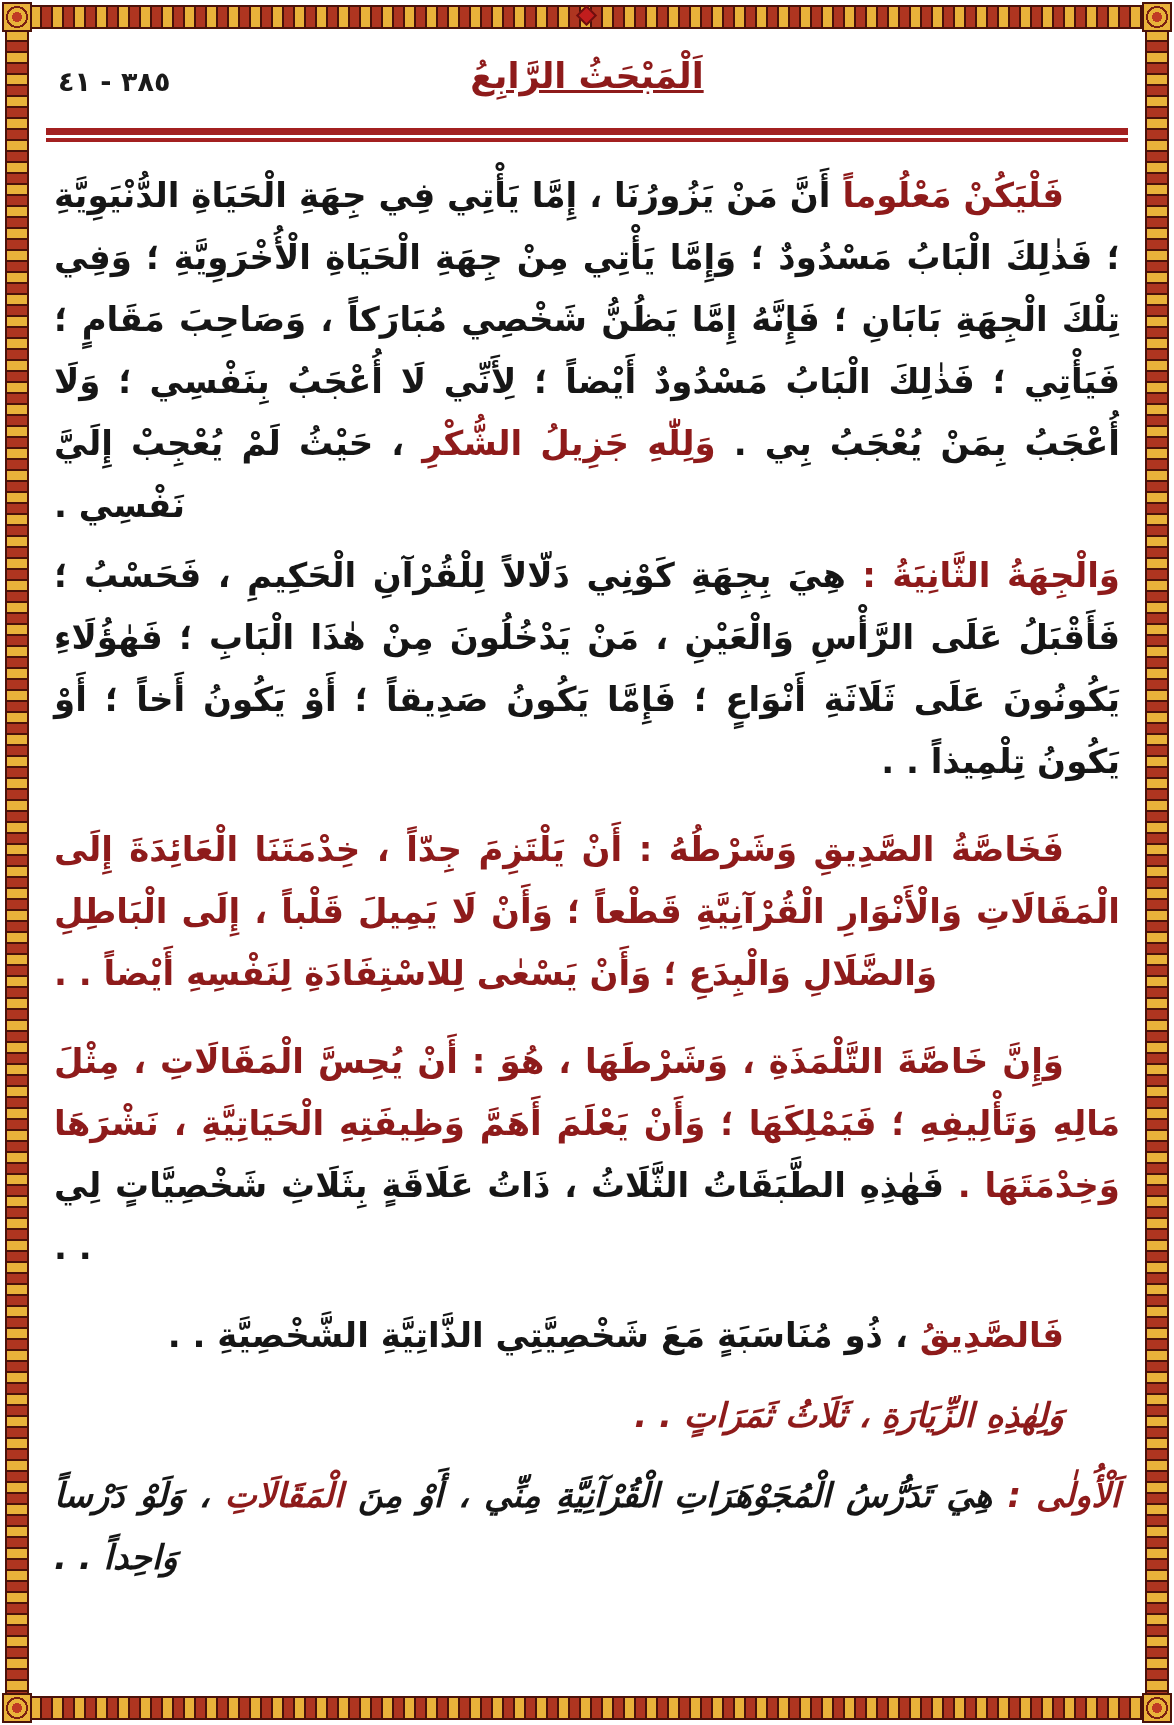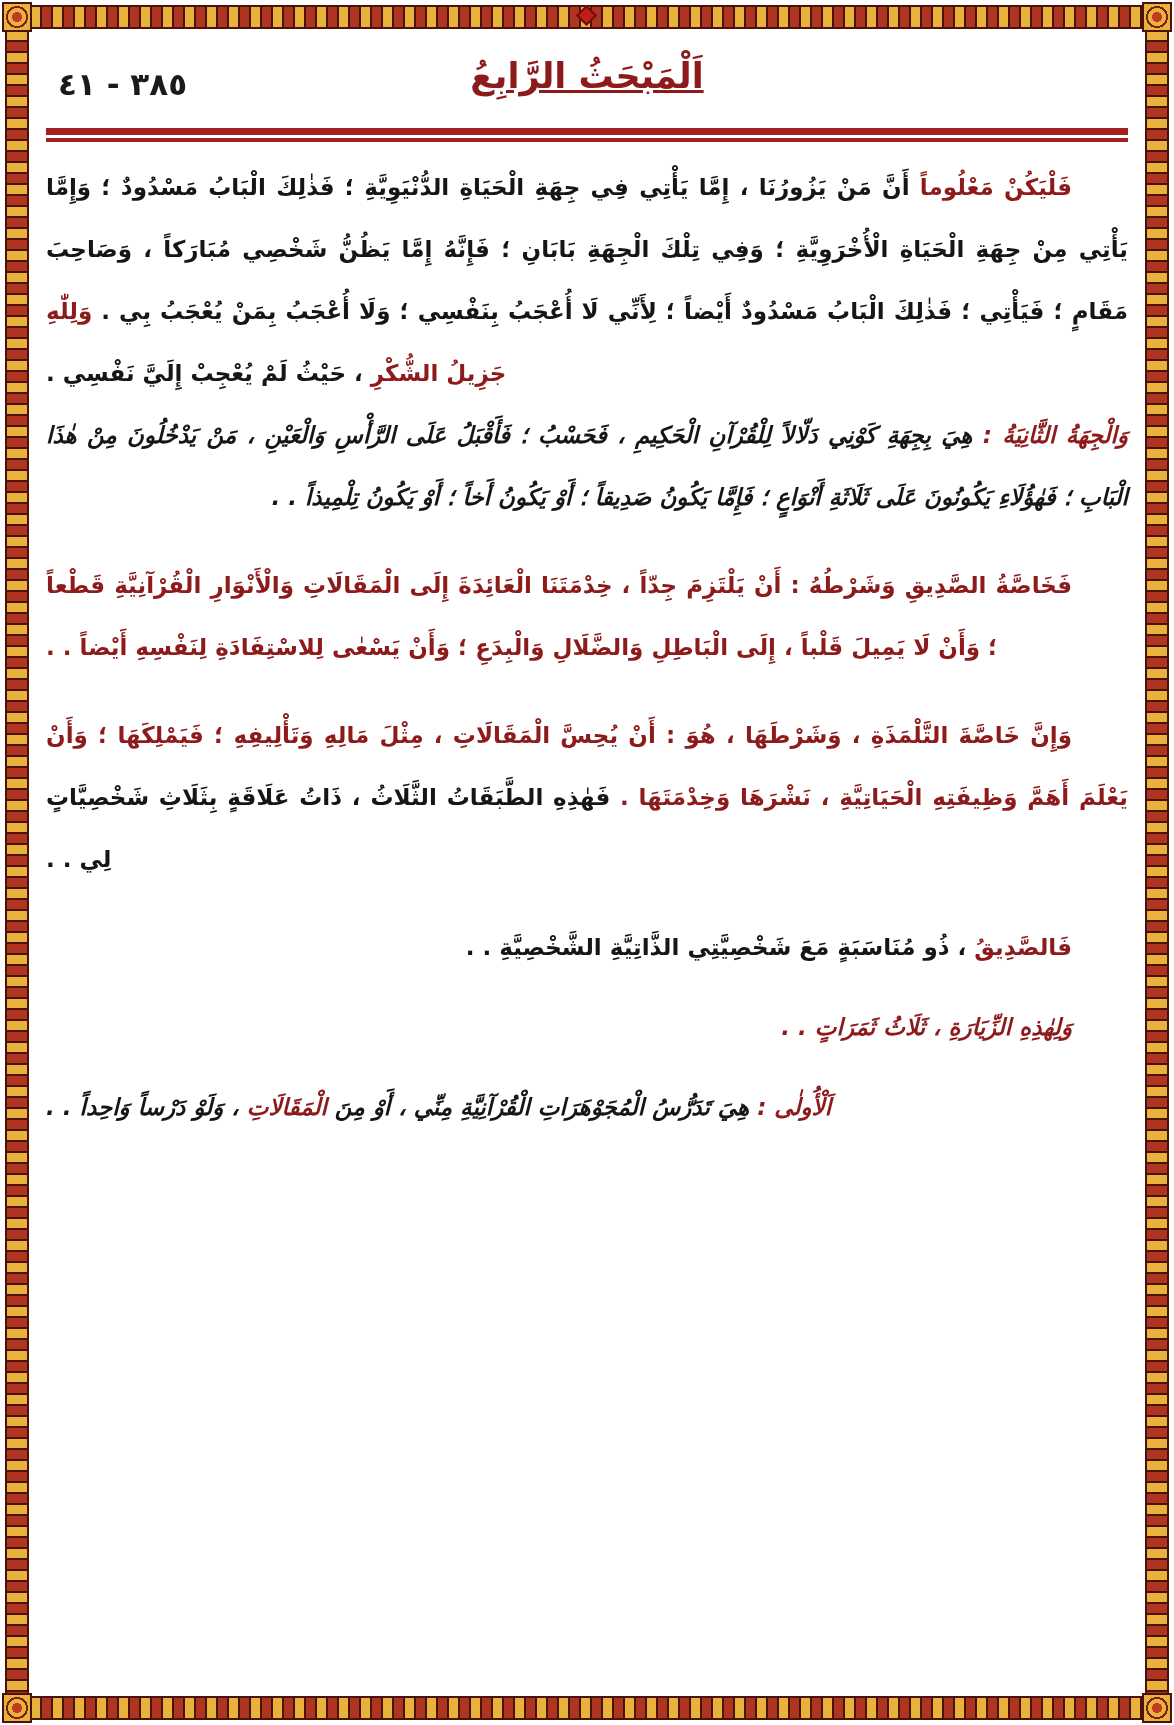--- a/index.html
+++ b/index.html
@@ -33,38 +33,38 @@
     background:#c21d1d;border:2px solid #6e0f0f;transform:rotate(45deg);box-sizing:border-box;
   }
   
   .content{
     position:absolute;top:40px;left:44px;right:44px;bottom:36px;
     direction:rtl;color:#161616;
   }
   .header{position:relative;height:74px;}
   .folio{
     position:absolute;left:14px;top:26px;direction:ltr;
-    font-size:31px;font-weight:bold;color:#1a1a1a;letter-spacing:2px;
+    font-size:27px;font-weight:bold;color:#1a1a1a;letter-spacing:2px;
   }
   .title{
     text-align:center;padding-top:16px;
     font-size:35px;font-weight:bold;color:#8e1b1b;text-decoration:underline;
   }
   .rule{
     height:14px;margin:14px 2px 10px 2px;
     background:linear-gradient(#a32020 0 7px,#ffffff 7px 10px,#a32020 10px 14px);
   }
   .bodytext{padding:4px 2px 0 2px;}
   .para{
-    font-size:23px;font-weight:bold;line-height:62px;
+    font-size:34px;font-weight:bold;line-height:62px;
     text-align:justify;text-align-last:left;
-    text-indent:56px;margin:0;
+    text-indent:56px;margin:8px;
   }
   .no-indent{text-indent:0;}
-  .last-right{text-align-last:right;font-style:italic;}
+  .last-right{text-align-last:right;}
   .last-center{text-align-last:center;}
   .single{text-align:left;text-align-last:right;}
   .gap-sm{margin-top:18px;font-style:italic;}
   .gap-md{margin-top:26px;}
   .t-red{color:#8e1b1b;}
   .t-black{color:#161616;}
 </style>
 </head>
 <body>
 

